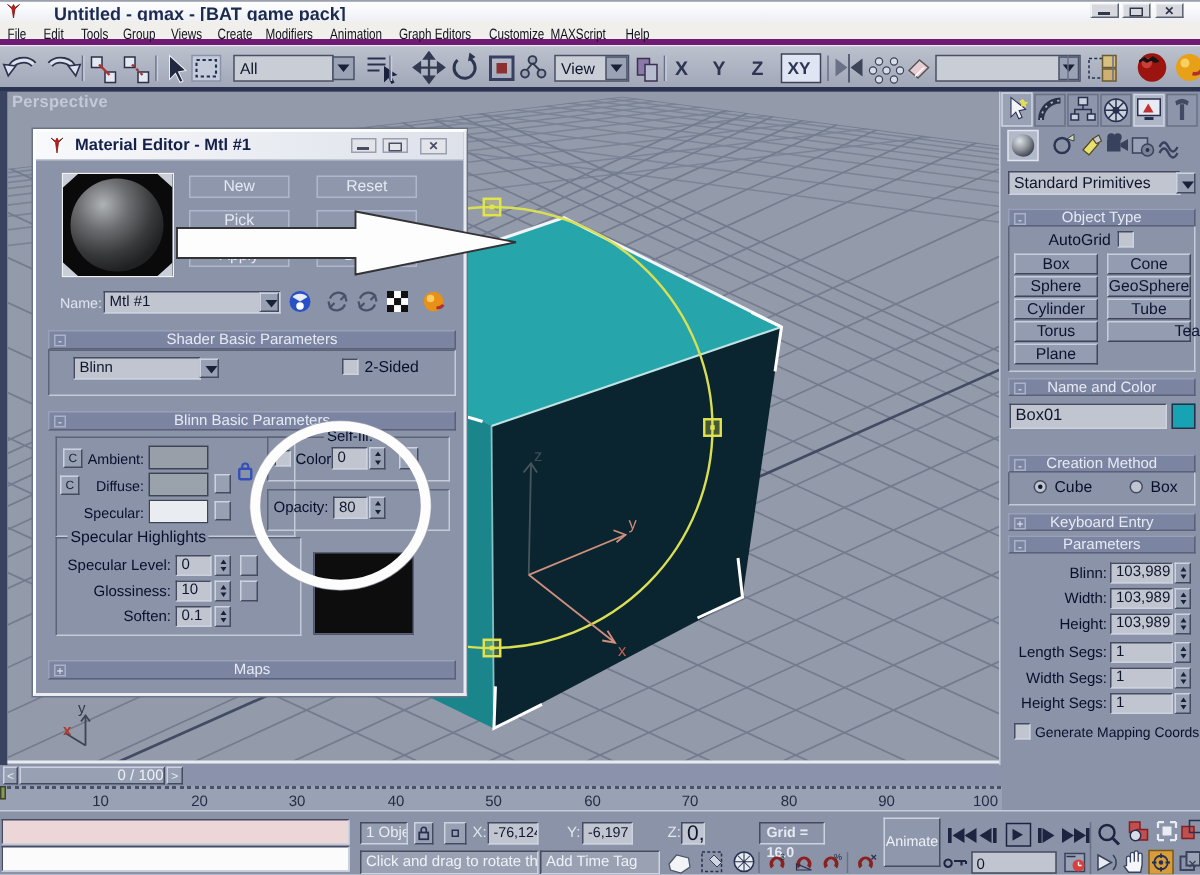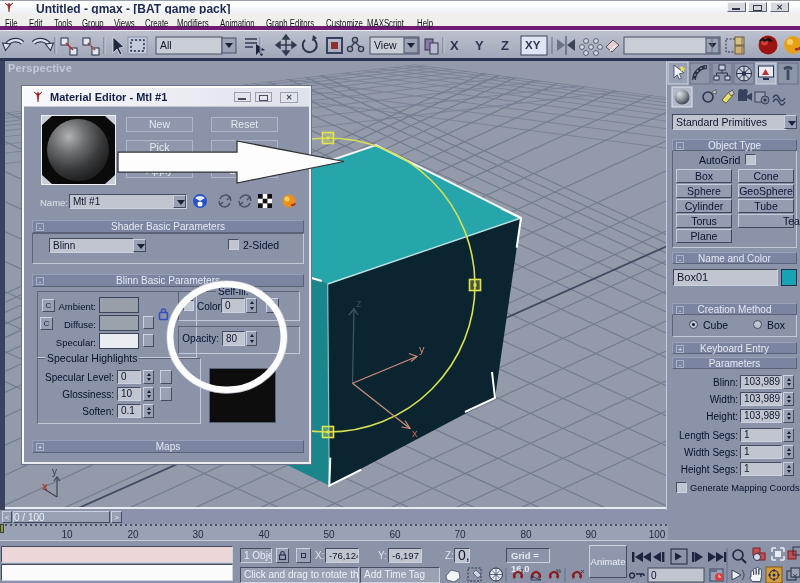--- a/index.html
+++ b/index.html
@@ -542,21 +542,21 @@
  <circle cx="764.5" cy="11" r="3.5" fill="#d84840" opacity="0.8"></circle>
  <path d="M759.5 9 l3.5 -2 2.5 1.5 3 -2 2.5 1.5 2 2 -3 1 -2.5 -1.5 -3 1.5 -2.5 -1.5 -2.5 1.5 z" fill="#141414"></path>
  <circle cx="793" cy="14" r="9" fill="#e8a018"></circle>
  <circle cx="790" cy="11" r="3" fill="#f8d060"></circle>
  <path d="M795 18 a5 4 0 0 0 6 -2" stroke="#b03030" stroke-width="2.5" fill="none"></path>
 </svg>
 </div>
 
 <div class="abs" style="left:0;top:510px;width:668px;height:14px;background:#8a93ab;">
  <div class="abs rais" style="left:2px;top:1px;width:10px;height:12px;font-size:8px;line-height:11px;text-align:center;color:#e8ecf4;">&lt;</div>
- <div class="abs rais" style="left:13px;top:1px;width:97px;height:12px;font-size:10px;line-height:11px;text-align:left;color:#eef1f6;">0 / 100</div>
+ <div class="abs rais" style="left:13px;top:1px;width:97px;height:12px;font-size:10px;line-height:11px;text-align:right;color:#eef1f6;">0 / 100</div>
  <div class="abs rais" style="left:111px;top:1px;width:11px;height:12px;font-size:8px;line-height:11px;text-align:center;color:#e8ecf4;">&gt;</div>
 </div>
 <div class="abs" style="left:0;top:524px;width:668px;height:16px;background:#99a1b4;border-top:none;background-image:repeating-linear-gradient(90deg,#4a5166 0 2.5px,rgba(0,0,0,0) 2.5px 5px);background-size:100% 2px;background-repeat:no-repeat;background-color:#99a1b4;">
  <span class="abs" style="left:57px;top:5px;width:20px;text-align:center;font-size:10px;color:#252c44;">10</span>
       <span class="abs" style="left:123px;top:5px;width:20px;text-align:center;font-size:10px;color:#252c44;">20</span>
       <span class="abs" style="left:188px;top:5px;width:20px;text-align:center;font-size:10px;color:#252c44;">30</span>
       <span class="abs" style="left:254px;top:5px;width:20px;text-align:center;font-size:10px;color:#252c44;">40</span>
       <span class="abs" style="left:319px;top:5px;width:20px;text-align:center;font-size:10px;color:#252c44;">50</span>
       <span class="abs" style="left:385px;top:5px;width:20px;text-align:center;font-size:10px;color:#252c44;">60</span>
       <span class="abs" style="left:450px;top:5px;width:20px;text-align:center;font-size:10px;color:#252c44;">70</span>

